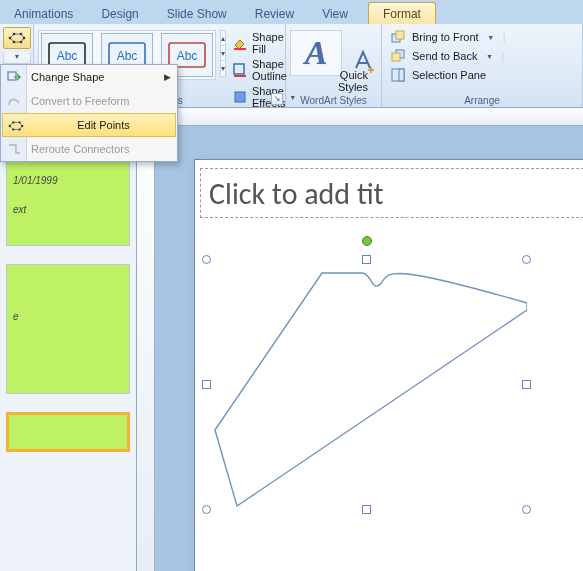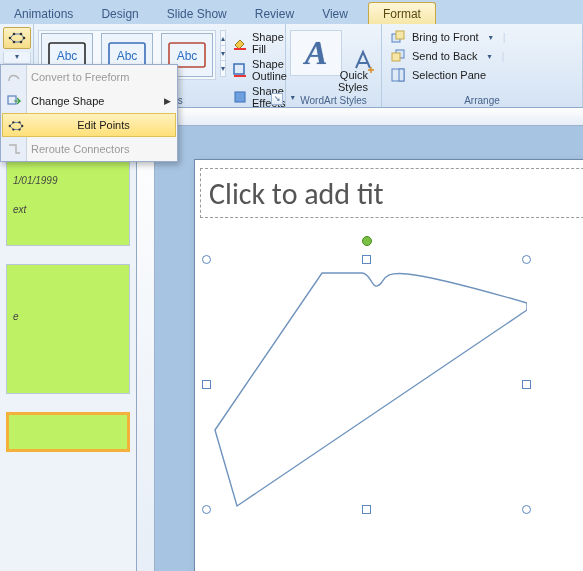--- a/index.html
+++ b/index.html
@@ -263,38 +263,38 @@
           <circle cx="16" cy="7" r="1.3" fill="#333"></circle>
         <circle cx="13" cy="11" r="1.3" fill="#333"></circle>
           <circle cx="6" cy="11" r="1.3" fill="#333"></circle>
       </svg>
     </div>
     <div class="ins-arrow">▾</div>
 
     <div class="dropdown">
       <div class="iconcol"></div>
 
-      <div class="dd-item disabled">
-        <span class="ico">
-          <svg width="16" height="16">
-              <path d="M3 12 C3 5 10 5 13 10" fill="none" stroke="#b3b3b3" stroke-width="1.4"></path>
-            </svg>
-        </span>
-        <span>Convert to Freeform</span>
-      </div>
-
       <div class="dd-item">
         <span class="ico">
           <svg width="16" height="16">
               <rect x="2" y="3" width="8" height="8" fill="none" stroke="#5a82c2" stroke-width="1.2"></rect>
               <path d="M8 8 L14 8 L11 5 M14 8 L11 11" fill="none" stroke="#3a9a3a" stroke-width="1.2"></path>
             </svg>
         </span>
         <span>Change Shape</span>
         <span class="sub">▶</span>
+      </div>
+
+      <div class="dd-item disabled">
+        <span class="ico">
+          <svg width="16" height="16">
+              <path d="M3 12 C3 5 10 5 13 10" fill="none" stroke="#b3b3b3" stroke-width="1.4"></path>
+            </svg>
+        </span>
+        <span>Convert to Freeform</span>
       </div>
 
       <div class="dd-item sel">
         <span class="ico">
           <svg width="16" height="14" viewBox="0 0 18 14">
             <path d="M2 7 L6 3 L13 3 L16 7 L13 11 L6 11 Z" fill="none" stroke="#5078b0" stroke-width="1"></path>
             <circle cx="2" cy="7" r="1.3" fill="#333"></circle>
               <circle cx="6" cy="3" r="1.3" fill="#333"></circle>
             <circle cx="13" cy="3" r="1.3" fill="#333"></circle>
               <circle cx="16" cy="7" r="1.3" fill="#333"></circle>

